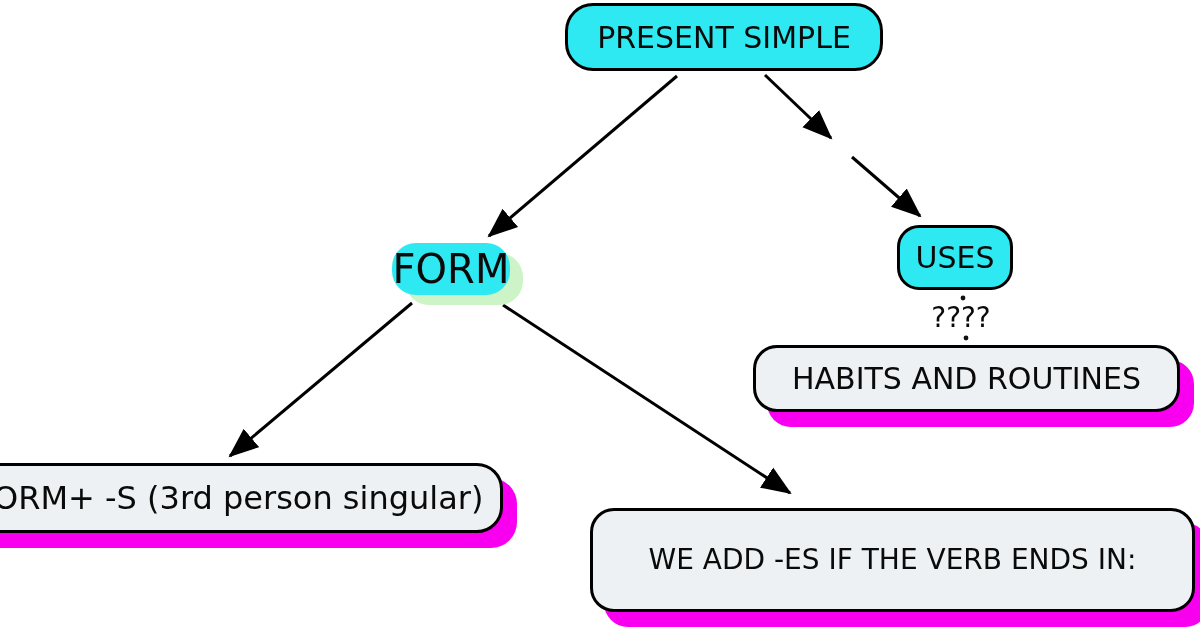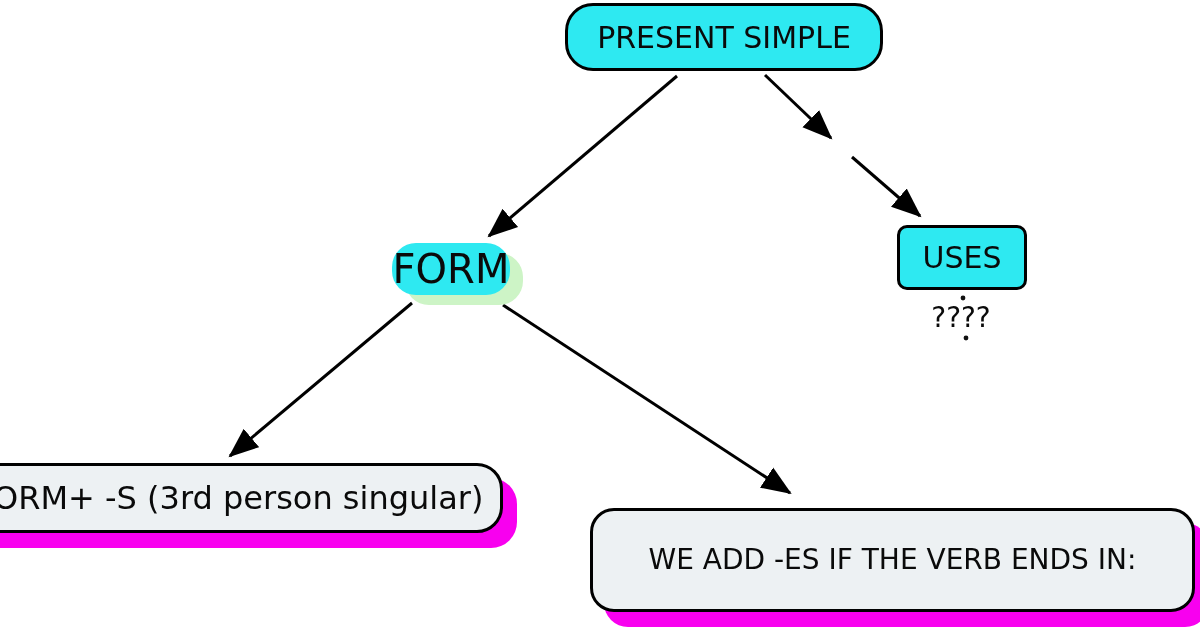--- a/index.html
+++ b/index.html
@@ -32,21 +32,21 @@
   .light{
     background:var(--node-fill-light);
     border:3px solid var(--border);
     box-shadow:14px 15px 0 var(--shadow-magenta);
   }
   .node-present{left:565px;top:3px;width:318px;height:68px;border-radius:28px;font-size:30px;}
   .node-form{
     left:392px;top:243px;width:118px;height:52px;border-radius:24px;font-size:40px;
     border:none;box-shadow:13px 10px 0 var(--shadow-green);
   }
-  .node-uses{left:897px;top:225px;width:130px;height:65px;border-radius:10px;font-size:30px;}
+  .node-uses{left:897px;top:225px;width:116px;height:65px;border-radius:22px;font-size:30px;}
   .node-habits{left:753px;top:345px;width:427px;height:67px;border-radius:24px;font-size:30px;}
   .node-third{
     left:-80px;top:463px;width:583px;height:70px;border-radius:26px;font-size:32px;
     justify-content:flex-start;
   }
   .node-third .clip-text{position:absolute;left:70px;top:0;height:100%;display:flex;align-items:center;}
   .node-addes{
     left:590px;top:508px;width:605px;height:104px;border-radius:24px;font-size:28px;
     line-height:38px;
   }
@@ -82,20 +82,23 @@
   <div class="node cyan node-form">
     <span>FORM</span>
   </div>
 
   <div class="node cyan node-uses">
     <span>USES</span>
   </div>
 
   <div class="link-label">????</div>
 
+  <div class="node light node-habits">
+    <span>HABITS AND ROUTINES</span>
+  </div>
 
   <div class="node light node-third">
     <span class="clip-text">ORM+ -S (3rd person singular)</span>
   </div>
 
   <div class="node light node-addes">
     <span>WE ADD -ES IF THE VERB ENDS IN:</span>
   </div>
 
 </div>

